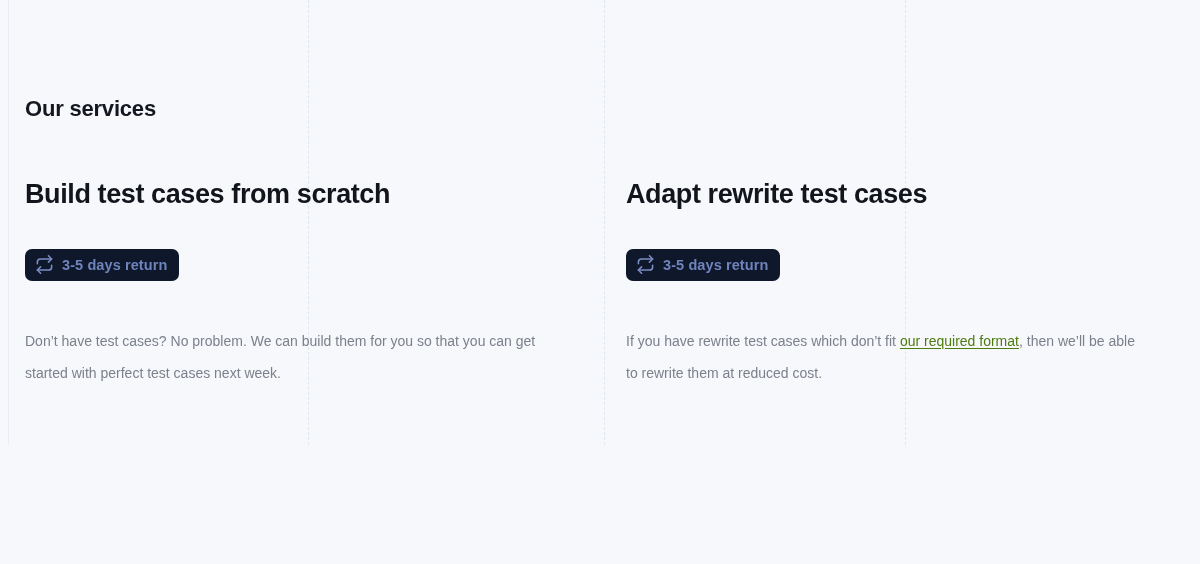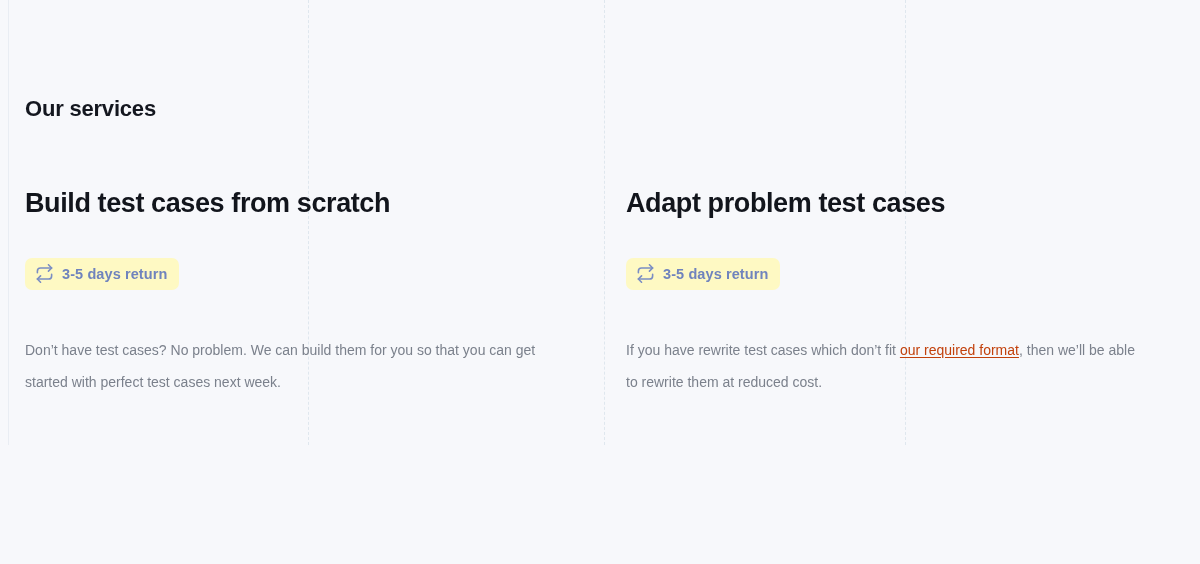--- a/index.html
+++ b/index.html
@@ -57,21 +57,20 @@
     line-height: 1.2;
   }
 
   .columns {
     display: flex;
     margin-top: 56px;
   }
   .col {
     width: 580px;
     box-sizing: border-box;
-    margin-top: 9px;
   }
   .col-right {
     padding-left: 21px;
   }
 
   .card-title {
     font-size: 27px;
     font-weight: bold;
     color: #12151c;
     letter-spacing: -0.4px;
@@ -79,21 +78,21 @@
     margin: 0;
   }
 
   .badge-row {
     margin-top: 38px;
   }
   .badge {
     display: inline-flex;
     align-items: center;
     gap: 8px;
-    background: #fef9c3;
+    background: #0f172a;
     border-radius: 7px;
     padding: 6px 12px 6px 9px;
     line-height: 1;
   }
   .badge-icon {
     display: inline-flex;
     align-items: center;
     justify-content: center;
     width: 20px;
     height: 20px;
@@ -112,21 +111,21 @@
   .card-body {
     margin-top: 44px;
     font-size: 14px;
     line-height: 32px;
     color: #7b818c;
     max-width: 540px;
   }
   .col-right .card-body { max-width: 520px; }
 
   .body-link {
-    color: #c2410c;
+    color: #4d7c0f;
     text-decoration: underline;
     text-underline-offset: 2px;
     cursor: pointer;
   }
 </style>
 </head>
 <body>
 
 <div class="page">
 
@@ -157,21 +156,21 @@
             <span class="badge-label">3-5 days return</span>
           </span>
         </div>
 
         <p class="card-body">
           <span>Don’t have test cases? No problem. We can build them for you so that you can get started with perfect test cases next week.</span>
         </p>
       </div>
 
       <div class="col col-right">
-        <h3 class="card-title">Adapt problem test cases</h3>
+        <h3 class="card-title">Adapt rewrite test cases</h3>
 
         <div class="badge-row">
           <span class="badge">
             <span class="badge-icon">
               <svg width="19" height="19" viewBox="0 0 24 24" fill="none" stroke="currentColor" stroke-width="2" stroke-linecap="round" stroke-linejoin="round">
                 <polyline points="17 1 21 5 17 9"></polyline>
                 <path d="M3 11V9a4 4 0 0 1 4-4h14"></path>
                 <polyline points="7 23 3 19 7 15"></polyline>
                 <path d="M21 13v2a4 4 0 0 1-4 4H3"></path>
               </svg>

